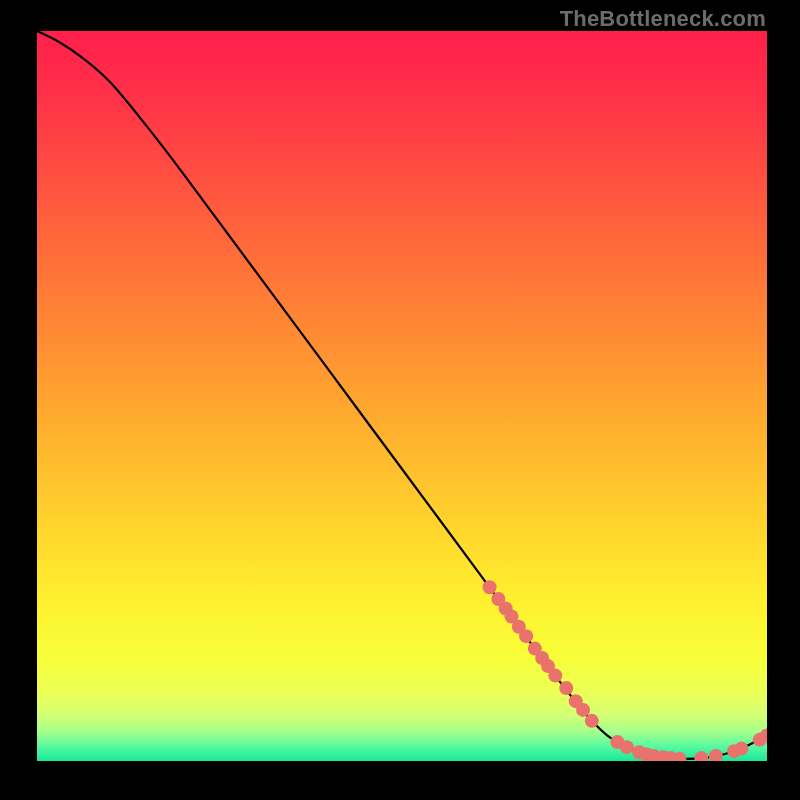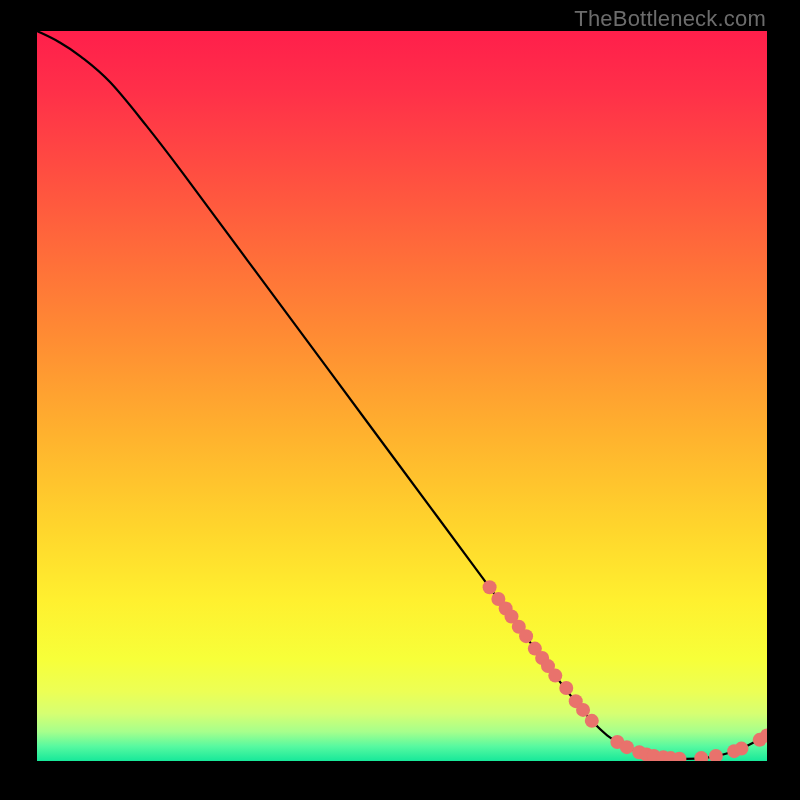--- a/index.html
+++ b/index.html
@@ -29,21 +29,21 @@
     width: 730px;
     height: 730px;
   }
   .watermark {
     position: absolute;
     top: 6px;
     right: 34px;
     color: #6c6c6c;
     font-size: 22px;
     letter-spacing: 0.2px;
-    font-weight: 400;
+    font-weight: 700;
     user-select: none;
   }
 </style>
 </head>
 <body>
 
 <div class="stage">
 
   <div class="watermark">TheBottleneck.com</div>
 

